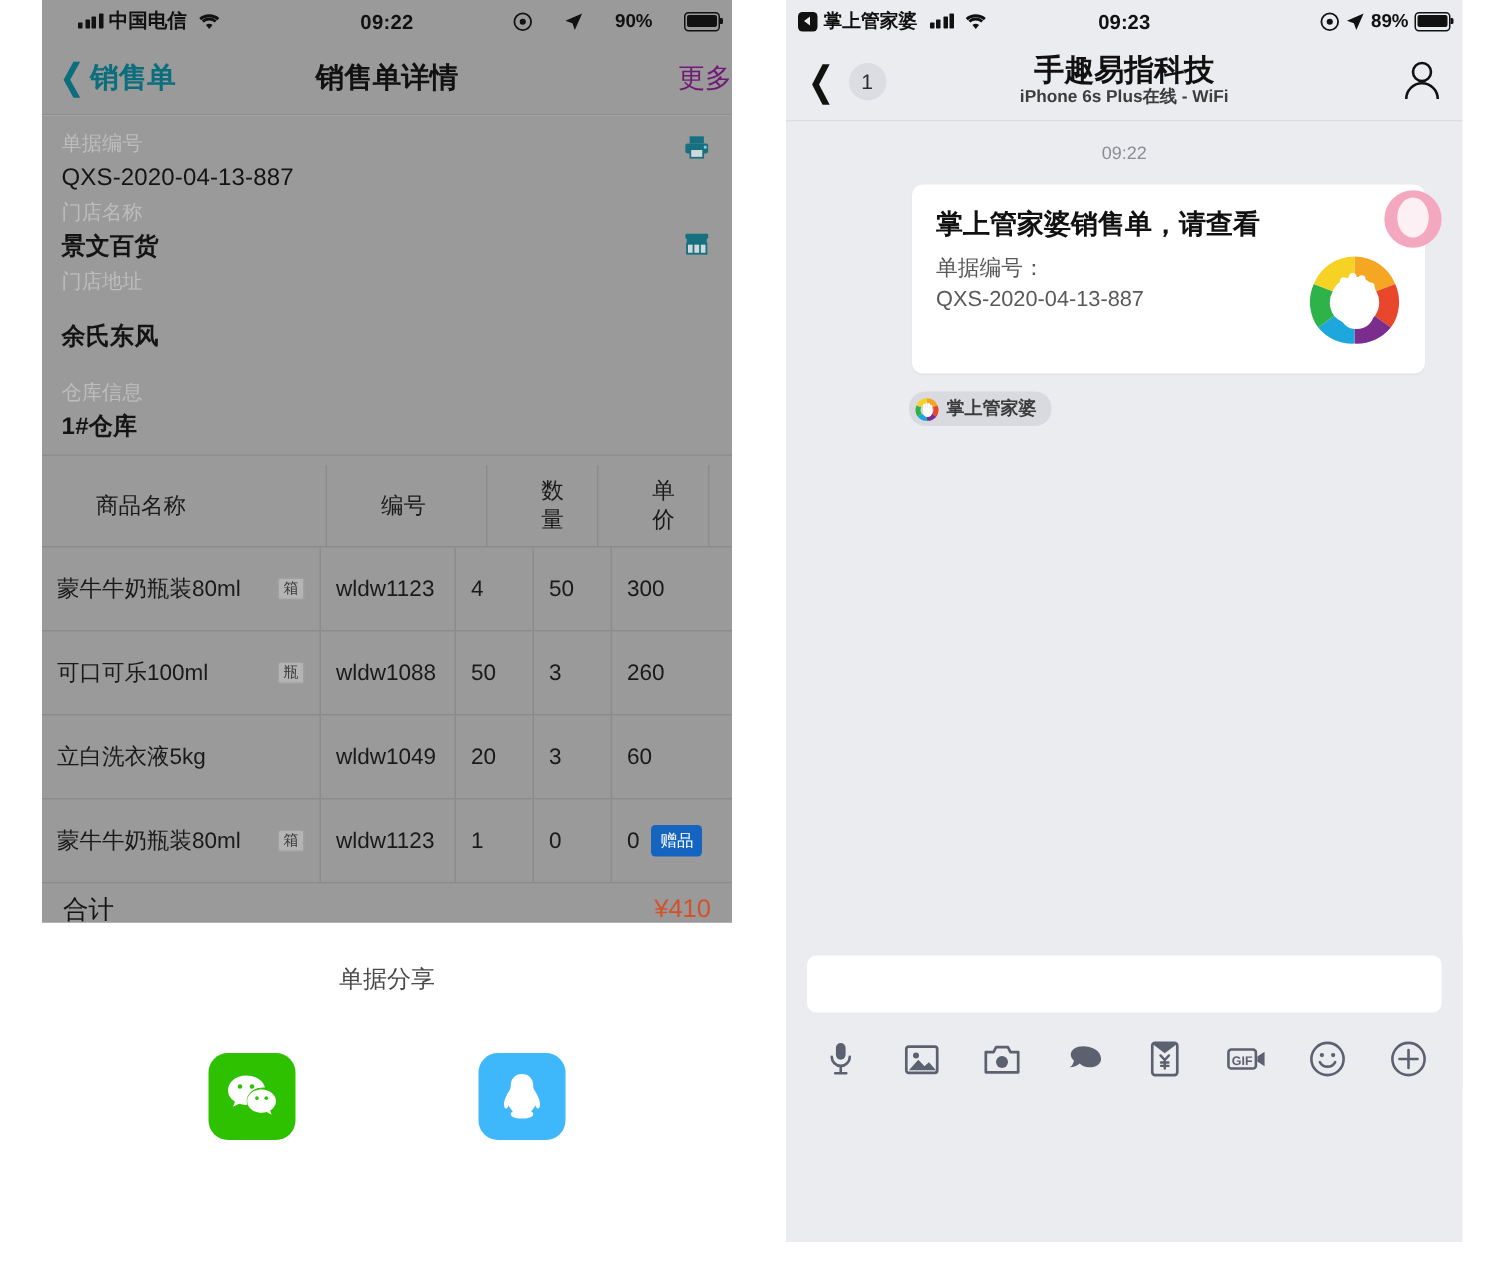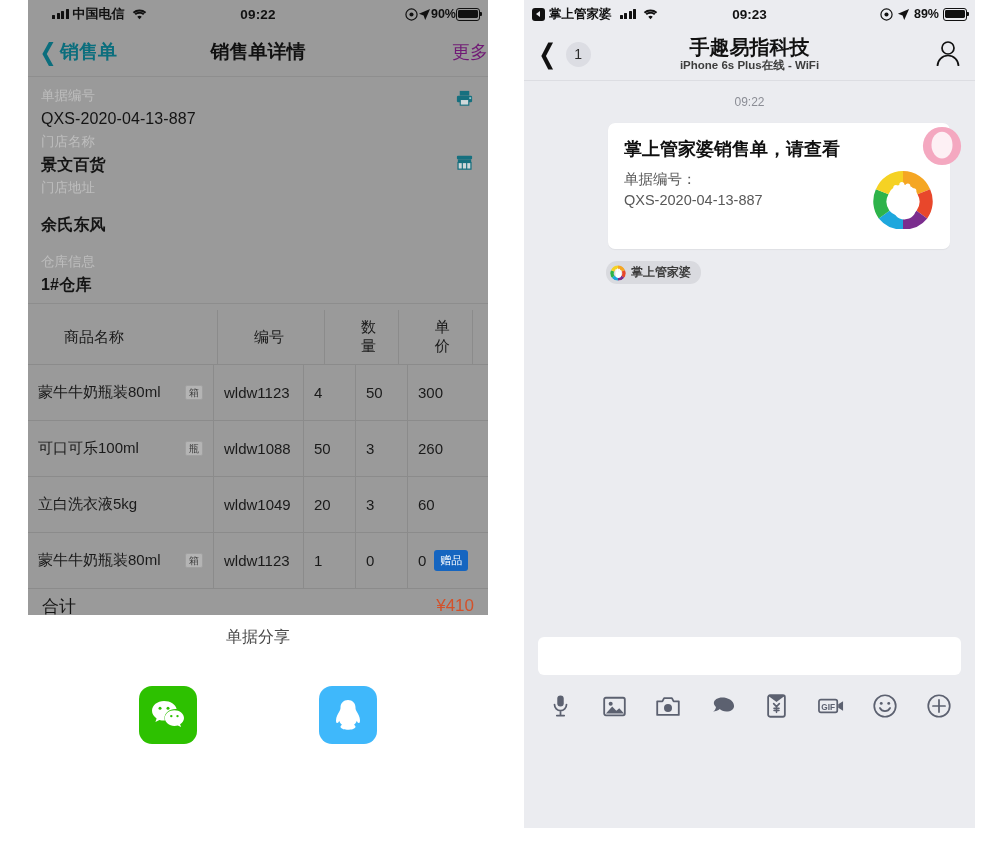--- a/index.html
+++ b/index.html
@@ -10,21 +10,21 @@
   #left-phone{position:absolute;left:28px;top:0;width:460px;height:844px;background:#ffffff;}
 
   #l-status{height:28px;display:flex;align-items:center;position:relative;background:#9a9a9a;}
   #l-status .carrier{display:flex;align-items:center;gap:4px;padding-left:24px;font-size:13px;font-weight:700;color:#111;}
   .sigbars{display:flex;align-items:flex-end;gap:1.5px;height:10px;}
   .sigbars i{display:block;width:3px;background:#111;border-radius:.5px;}
   .sigbars i:nth-child(1){height:4px}.sigbars i:nth-child(2){height:6px}
   .sigbars i:nth-child(3){height:8px}.sigbars i:nth-child(4){height:10px}
   .wifi{margin-left:3px;}
   #l-status .clock{position:absolute;left:0;right:0;text-align:center;font-size:13.5px;font-weight:700;color:#111;letter-spacing:.2px;}
-  #l-status .right{position:absolute;right:8px;display:flex;align-items:center;gap:0;font-size:12.5px;font-weight:700;color:#111;}
+  #l-status .right{position:absolute;right:8px;display:flex;align-items:center;gap:21px;font-size:12.5px;font-weight:700;color:#111;}
   .batt{width:22px;height:11px;border:1.3px solid #111;border-radius:3px;position:relative;display:inline-block;}
   .batt::after{content:"";position:absolute;right:-3.4px;top:3px;width:2px;height:4px;background:#111;border-radius:0 1px 1px 0;}
   .batt i{position:absolute;left:1.3px;top:1.3px;bottom:1.3px;background:#111;border-radius:1.4px;}
 
   #l-nav{height:48px;background:#9a9a9a;display:flex;align-items:center;position:relative;border-bottom:1px solid #8e8e8e;}
   #l-nav .back{display:flex;align-items:center;gap:2px;padding-left:10px;color:#0b6e7d;font-size:19px;font-weight:600;cursor:pointer;}
   #l-nav .chev{font-size:24px;line-height:1;font-weight:400;transform:scaleX(.85);}
   #l-nav .title{position:absolute;left:0;right:0;text-align:center;font-size:19px;font-weight:700;color:#111;pointer-events:none;}
   #l-nav .more{position:absolute;right:0;color:#701a75;font-size:18px;font-weight:500;cursor:pointer;}
 
@@ -50,21 +50,21 @@
   .c-amt{width:100px;border-right:none;gap:8px;}
   .unit-tag{font-size:10px;color:#3a3a3a;background:#b4b4b4;border:1px solid #a0a0a0;
             padding:1px 3px;border-radius:2px;line-height:1.1;}
   .gift-tag{background:#1565c0;color:#fff;font-size:11px;padding:3px 6px;border-radius:3px;white-space:nowrap;}
   .total-row{display:flex;align-items:center;justify-content:space-between;height:34px;padding:0 14px;
              background:#9a9a9a;border-bottom:1px solid #8b8b8b;}
   .total-row .lab{font-size:17px;color:#141414;}
   .total-row .val{font-size:17px;color:#d4512a;}
 
   
-  #l-share{background:#fff;padding-top:12px;}
+  #l-share{background:#fff;padding-top:28px;}
   #l-share .sh-title{text-align:center;font-size:16px;color:#4a4a4a;}
   #l-share .sh-icons{display:flex;justify-content:center;gap:122px;margin-top:38px;}
   .sh-btn{width:58px;height:58px;border-radius:13px;display:flex;align-items:center;justify-content:center;cursor:pointer;}
   .sh-wechat{background:#2dc100;}
   .sh-qq{background:#3fb8fb;}
 
   
   #right-phone{position:absolute;left:524px;top:0;width:451px;height:828px;background:#ebecf0;overflow:hidden;}
   #r-status{height:28px;background:#ebecf0;display:flex;align-items:center;position:relative;}
   #r-status .lblock{display:flex;align-items:center;gap:4px;padding-left:8px;font-size:12.5px;font-weight:700;color:#111;}

